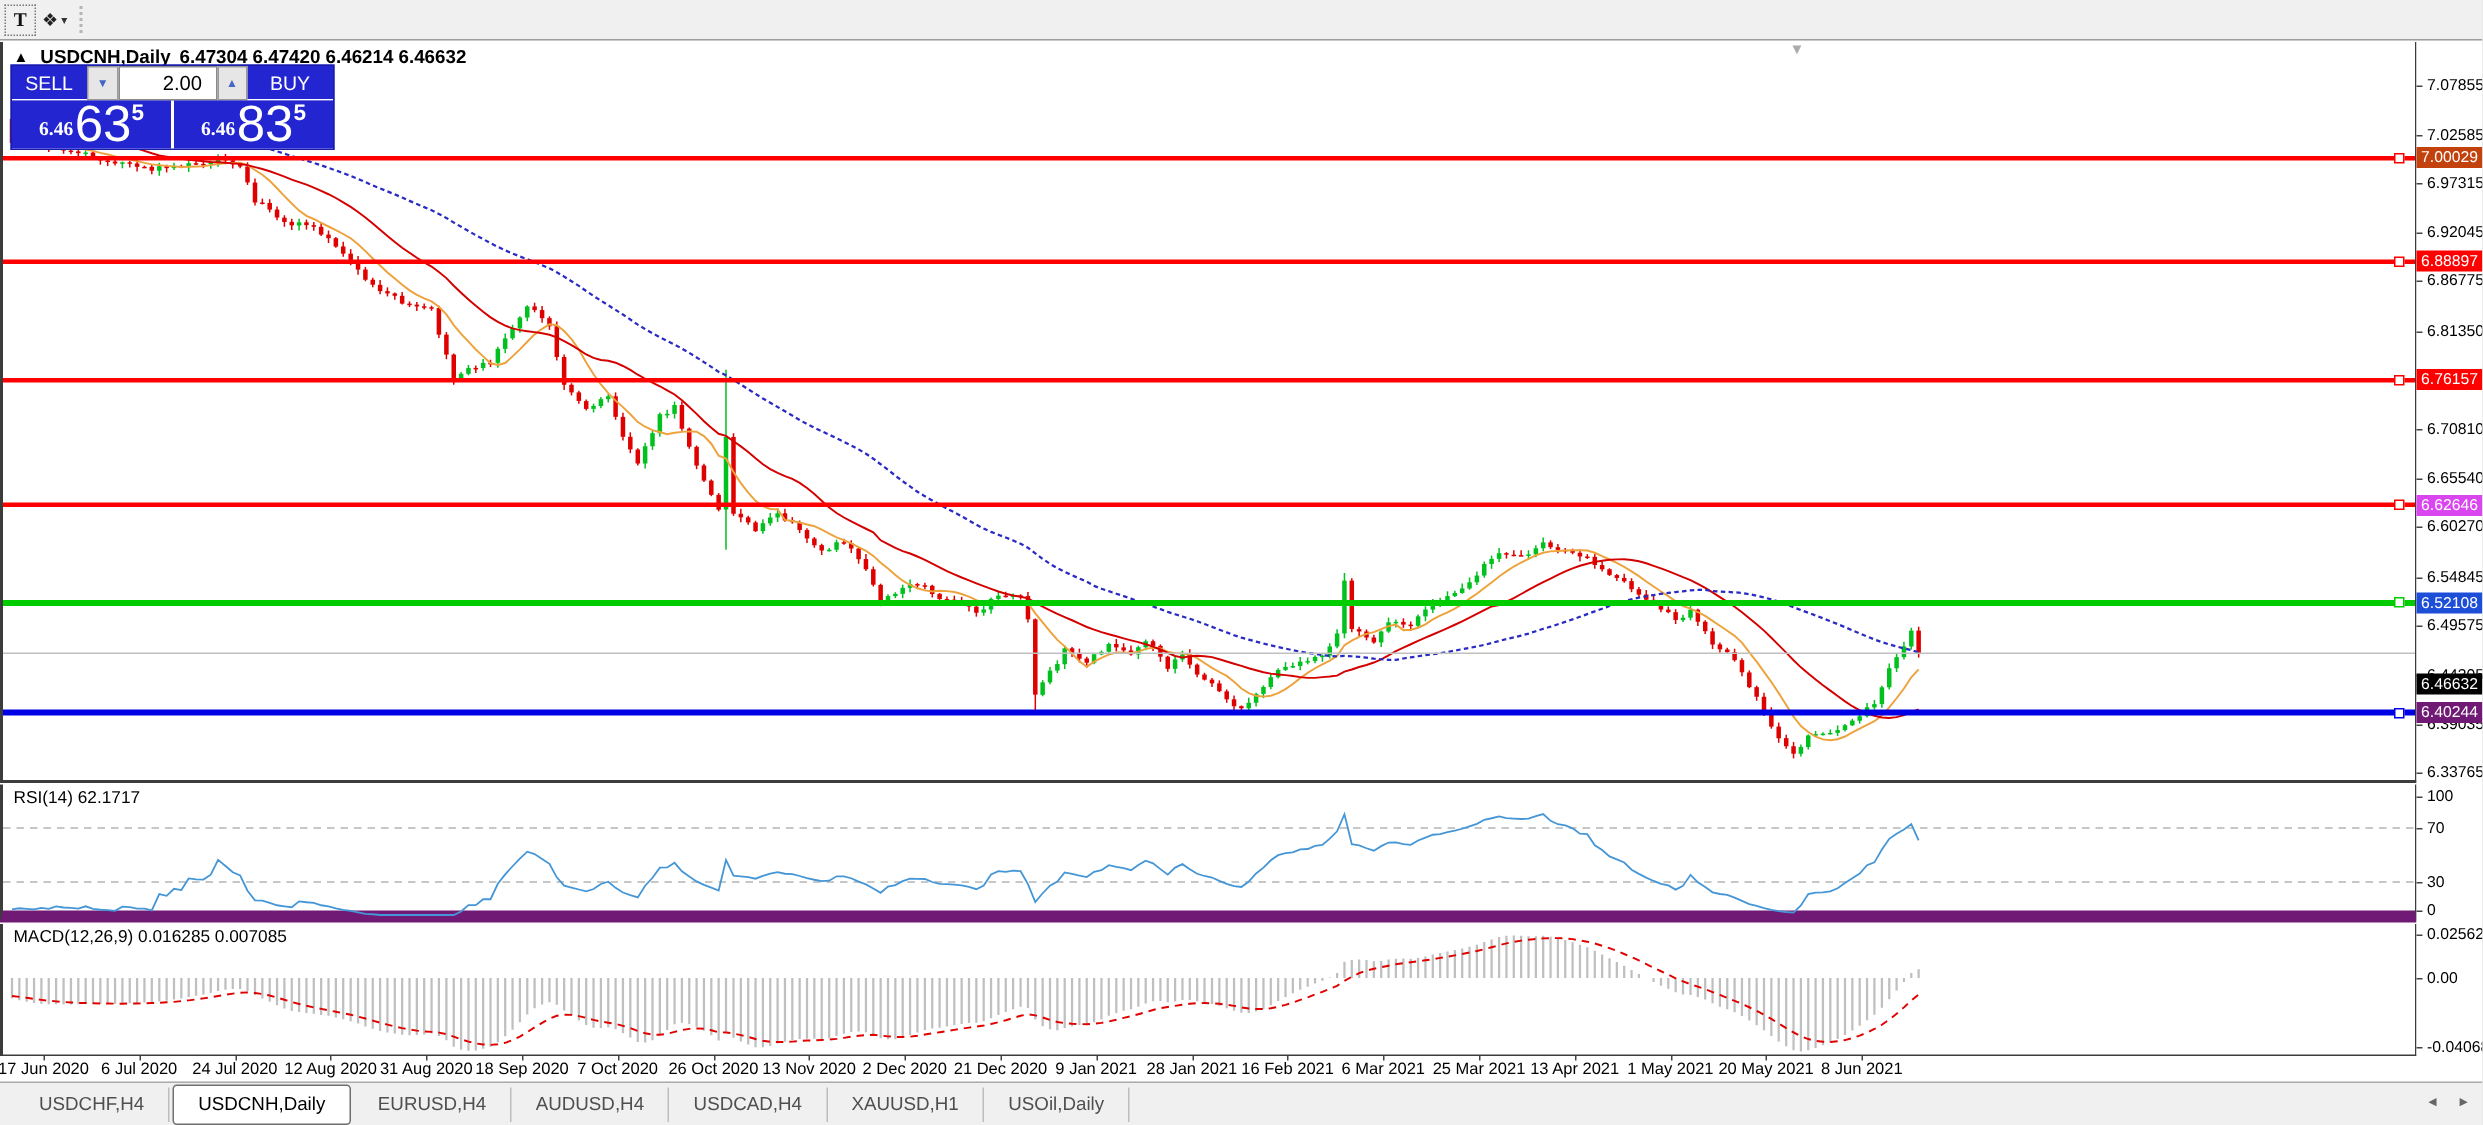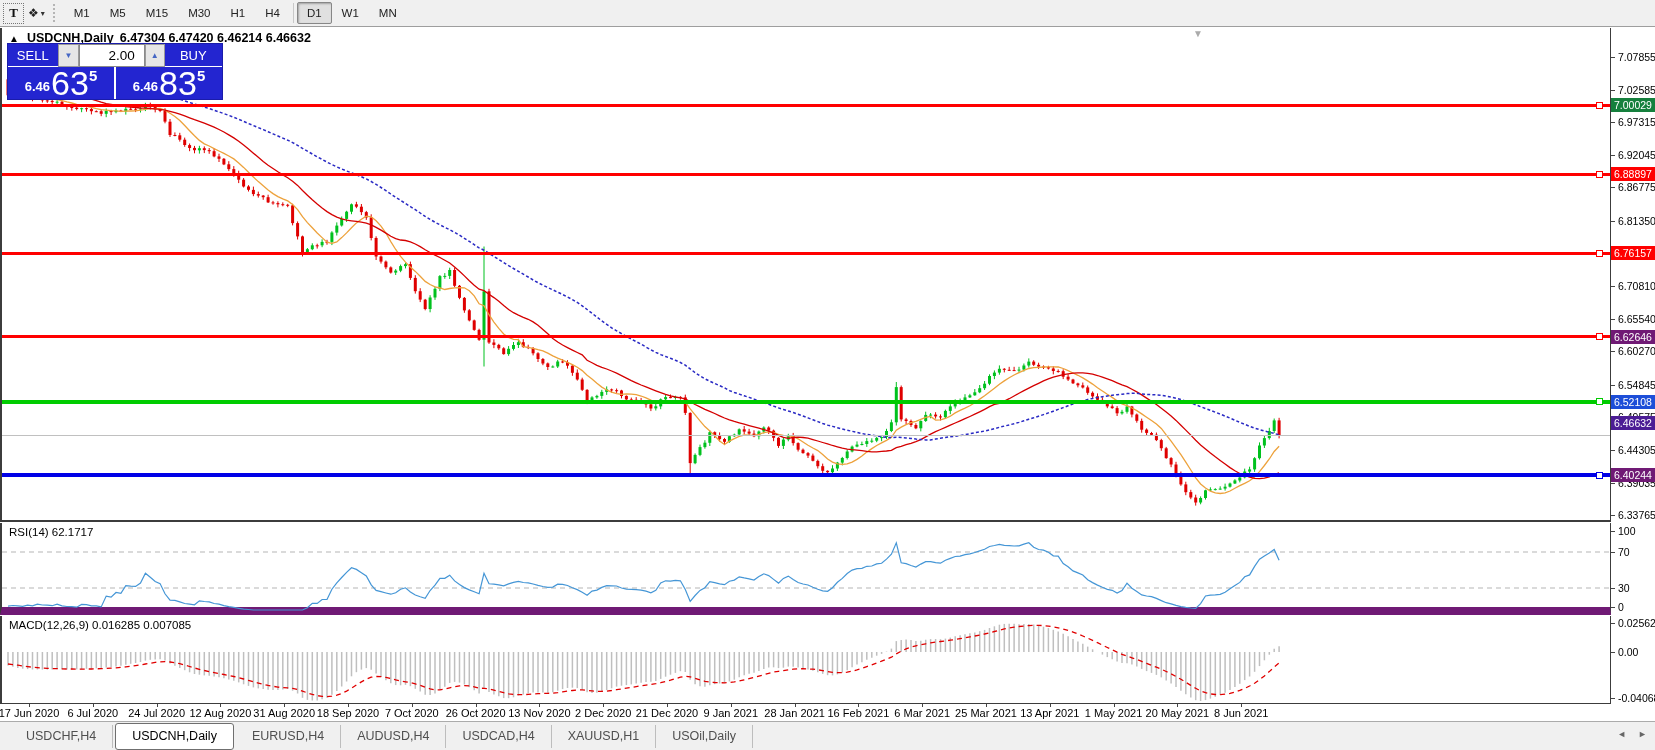--- a/index.html
+++ b/index.html
@@ -30,21 +30,21 @@
   
   .trade-panel{position:absolute;left:5px;top:15px;width:216px;height:57px;background:#2325d0;border:1px solid #1a1caa;box-sizing:border-box;}
   .tp-row1{display:flex;height:23px;}
   .tp-sell,.tp-buy{color:#fff;font-size:13px;display:flex;align-items:center;justify-content:center;border-bottom:1px solid #fff;box-sizing:border-box;}
   .tp-sell{width:50px;}  .tp-buy{width:58px;}
   .tp-spin{width:22px;background:#e6e6e6;border:1px solid #9a9a9a;display:flex;align-items:center;justify-content:center;color:#4466c4;font-size:8px;box-sizing:border-box;}
   .tp-spin.up{width:20px;}
   .tp-field{width:66px;background:#fff;color:#000;font-size:13.5px;display:flex;align-items:center;justify-content:flex-end;padding-right:9px;box-sizing:border-box;border:1px solid #8a8a8a;}
   .tp-row2{display:flex;height:32px;column-gap:2px;background:#fff;}
   .tp-price{flex:1;background:#2325d0;color:#fff;display:flex;align-items:flex-end;justify-content:center;padding-bottom:1px;}
-  .tp-price .pfx{font-size:13px;font-weight:700;margin:0 1px 4px 0;}
+  .tp-price .pfx{font-size:13px;font-weight:700;margin:0 1px 4px 0;font-family:Liberation Serif, serif;}
   .tp-price .big{font-size:34px;line-height:29px;font-weight:400;}
   .tp-price .sup{font-size:15px;font-weight:700;align-self:flex-start;margin-top:0px;}
   
   .axis-col{position:absolute;left:1611px;top:28px;width:44px;height:676px;background:#fff;font-size:10.5px;color:#000;}
   .tick{position:absolute;left:7px;transform:translateY(-50%);white-space:nowrap;}
   .tickmark{position:absolute;left:0;width:4px;height:1px;background:#444;}
   .badge{position:absolute;left:0;width:44px;height:14px;line-height:14px;color:#fff;padding-left:3px;box-sizing:border-box;font-size:10.5px;}
   
   .date-row{position:absolute;left:0;top:704px;width:1655px;height:17px;background:#fff;font-size:11px;color:#000;}
   .date-label{position:absolute;top:3px;transform:translateX(-50%);white-space:nowrap;}
@@ -60,32 +60,20 @@
 
 <div class="app">
 
   <div class="toolbar">
     <div class="tbtn-t">T</div>
     <div class="tbtn-obj">
       <span>❖</span>
       <span class="caret">▾</span>
     </div>
     <div class="grip"></div>
-    <div id="tf-group" style="display:flex;align-items:center;">
-        <div class="tf-btn">M1</div>
-        <div class="tf-btn">M5</div>
-        <div class="tf-btn">M15</div>
-        <div class="tf-btn">M30</div>
-        <div class="tf-btn">H1</div>
-        <div class="tf-btn">H4</div>
-        <div class="vsep"></div>
-        <div class="tf-btn active">D1</div>
-        <div class="tf-btn">W1</div>
-        <div class="tf-btn">MN</div>
-      </div>
   </div>
 
   <div id="pane-main" class="pane">
     <svg id="svg-main" width="1608" height="492" viewBox="0 0 1608 492">
         <line x1="6.0" y1="48.4" x2="6.0" y2="70.5" stroke="#df0000" stroke-width="1"></line>
         <rect x="4.5" y="51.3" width="3" height="16.0" fill="#df0000"></rect>
         <line x1="10.9" y1="64.0" x2="10.9" y2="68.2" stroke="#00c11e" stroke-width="1"></line>
         <rect x="9.4" y="67.0" width="3" height="1.0" fill="#00c11e"></rect>
         <line x1="15.8" y1="65.6" x2="15.8" y2="70.1" stroke="#df0000" stroke-width="1"></line>
         <rect x="14.3" y="67.0" width="3" height="1.2" fill="#df0000"></rect>
@@ -949,27 +937,27 @@
       <div class="tickmark" style="top:356.8px"></div>
       <div class="tick" style="top:356.8px">6.54845</div>
       <div class="tickmark" style="top:389.4px"></div>
       <div class="tick" style="top:389.4px">6.49575</div>
       <div class="tickmark" style="top:421.9px"></div>
       <div class="tick" style="top:421.9px">6.44305</div>
       <div class="tickmark" style="top:454.5px"></div>
       <div class="tick" style="top:454.5px">6.39035</div>
       <div class="tickmark" style="top:487.1px"></div>
       <div class="tick" style="top:487.1px">6.33765</div>
-      <div class="badge" style="top:70.4px;background:#15803d">7.00029</div>
+      <div class="badge" style="top:70.4px;background:#c2410c">7.00029</div>
       <div class="badge" style="top:139.2px;background:#ff0000">6.88897</div>
       <div class="badge" style="top:218.0px;background:#ff0000">6.76157</div>
-      <div class="badge" style="top:301.5px;background:#701a75">6.62646</div>
+      <div class="badge" style="top:301.5px;background:#d946ef">6.62646</div>
       <div class="badge" style="top:366.7px;background:#1d4ed8">6.52108</div>
       <div class="badge" style="top:440.0px;background:#701a75">6.40244</div>
-      <div class="badge" style="top:388px;background:#4c1d95">6.46632</div>
+      <div class="badge" style="top:421px;background:#000000">6.46632</div>
       <div class="tickmark" style="top:503px"></div>
       <div class="tick" style="top:503px">100</div>
       <div class="tickmark" style="top:524px"></div>
       <div class="tick" style="top:524px">70</div>
       <div class="tickmark" style="top:560px"></div>
       <div class="tick" style="top:560px">30</div>
       <div class="tickmark" style="top:579px"></div>
       <div class="tick" style="top:579px">0</div>
       <div class="tickmark" style="top:595.0px"></div>
       <div class="tick" style="top:595.0px">0.025623</div>

